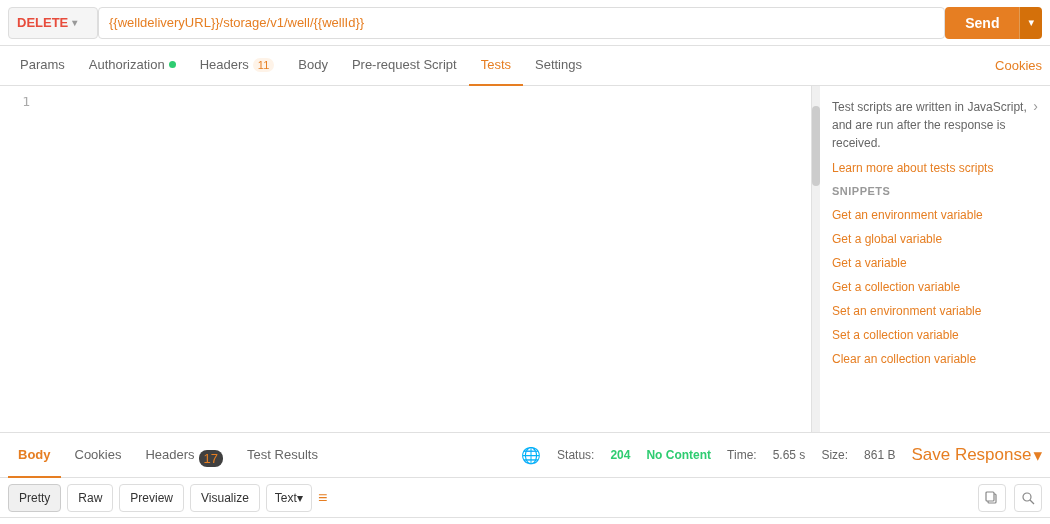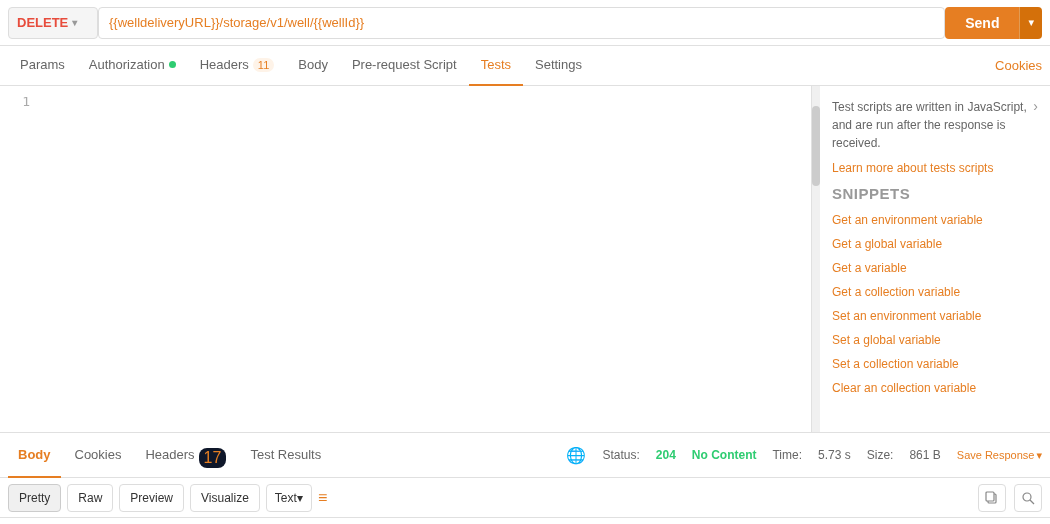--- a/index.html
+++ b/index.html
@@ -28,35 +28,35 @@
 
     
     .editor-area { flex: 1; border-right: 1px solid #e0e0e0; position: relative; background: #fff; }
     .line-numbers { position: absolute; left: 0; top: 0; width: 40px; padding: 8px 0; text-align: right; padding-right: 10px; color: #aaa; font-family: monospace; font-size: 13px; background: #fff; }
     .editor-content { margin-left: 40px; padding: 8px; font-family: monospace; font-size: 13px; color: #333; min-height: 100%; }
 
     
     .sidebar { width: 230px; padding: 12px; background: #fff; overflow-y: auto; }
     .sidebar-desc { font-size: 12px; color: #666; line-height: 1.5; margin-bottom: 8px; }
     .learn-more { color: #e67e22; font-size: 12px; text-decoration: none; cursor: pointer; }
-    .snippets-label { font-size: 15px; font-weight: 600; color: #999; letter-spacing: 0.5px; margin: 10px 0 6px; }
+    .snippets-label { font-size: 11px; font-weight: 600; color: #999; letter-spacing: 0.5px; margin: 10px 0 6px; }
     .snippet-item { color: #e67e22; font-size: 12px; padding: 5px 0; cursor: pointer; display: block; }
     .scrollbar-track { width: 8px; background: #f0f0f0; position: relative; }
     .scrollbar-thumb { width: 8px; height: 80px; background: #ccc; border-radius: 4px; position: absolute; top: 20px; }
     .chevron-right { font-size: 14px; color: #999; margin-left: auto; }
 
     
     .response-tabs { display: flex; align-items: center; height: 46px; padding: 0 8px; border-top: 1px solid #e0e0e0; border-bottom: 1px solid #e0e0e0; background: #fff; gap: 4px; }
     .rtab { padding: 0 10px; height: 46px; display: flex; align-items: center; gap: 4px; cursor: pointer; font-size: 13px; color: #666; border-bottom: 2px solid transparent; }
     .rtab.active { color: #e67e22; border-bottom: 2px solid #e67e22; font-weight: 600; }
-    .rtab .badge { color: #e67e22; background: #0f172a; border-radius: 8px; padding: 1px 5px; font-size: 16px; margin-top: 8px; }
+    .rtab .badge { color: #e67e22; background: #404040; border-radius: 8px; padding: 1px 5px; font-size: 13px; margin-top: 8px; }
     .status-info { margin-left: auto; display: flex; align-items: center; gap: 16px; font-size: 12px; color: #666; }
     .status-code { color: #2ecc71; font-weight: 600; }
     .status-text { color: #2ecc71; font-weight: 700; }
-    .save-response { color: #e67e22; font-size: 11px; cursor: pointer; display: flex; align-items: center; gap: 2px; }
+    .save-response { color: #e67e22; font-size: 17px; cursor: pointer; display: flex; align-items: center; gap: 2px; }
     .globe-icon { font-size: 16px; color: #aaa; }
     .response-toolbar { display: flex; align-items: center; height: 40px; padding: 0 8px; gap: 6px; border-bottom: 1px solid #e0e0e0; }
     .format-btn { height: 28px; border: 1px solid #ddd; border-radius: 4px; padding: 0 10px; font-size: 12px; cursor: pointer; background: #fff; color: #333; }
     .format-btn.active { background: #f0f0f0; border-color: #ccc; }
     .text-selector { display: flex; align-items: center; height: 28px; border: 1px solid #ddd; border-radius: 4px; padding: 0 8px; font-size: 12px; background: #fff; gap: 0; cursor: pointer; }
     .wrap-icon { color: #e67e22; font-size: 16px; cursor: pointer; }
     .response-actions { margin-left: auto; display: flex; gap: 8px; }
     .action-icon { width: 28px; height: 28px; display: flex; align-items: center; justify-content: center; border: 1px solid #ddd; border-radius: 4px; cursor: pointer; color: #888; font-size: 14px; }
     .response-body-content { padding: 8px 8px 8px 48px; font-family: monospace; font-size: 13px; position: relative; }
   </style>
@@ -120,21 +120,20 @@
       <p class="sidebar-desc">Test scripts are written in JavaScript, and are run after the response is received.</p>
       <span class="chevron-right">›</span>
     </div>
     <a class="learn-more">Learn more about tests scripts</a>
     <div class="snippets-label">SNIPPETS</div>
     <a class="snippet-item">Get an environment variable</a>
     <a class="snippet-item">Get a global variable</a>
     <a class="snippet-item">Get a variable</a>
     <a class="snippet-item">Get a collection variable</a>
     <a class="snippet-item">Set an environment variable</a>
-    <a class="snippet-item">Set a global variable</a>
     <a class="snippet-item">Set a collection variable</a>
     <a class="snippet-item">Clear an collection variable</a>
   </div>
 </div>
 
 <div class="response-tabs">
   <div class="rtab active">
     <span>Body</span>
   </div>
   <div class="rtab">
@@ -146,21 +145,21 @@
   </div>
   <div class="rtab">
     <span>Test Results</span>
   </div>
   <div class="status-info">
     <span class="globe-icon">🌐</span>
     <span>Status:</span>
     <span class="status-code">204</span>
     <span class="status-text">No Content</span>
     <span>Time:</span>
-    <span>5.73 s</span>
+    <span>5.65 s</span>
     <span>Size:</span>
     <span>861 B</span>
     <span class="save-response">
       <span>Save Response</span>
       <span>▾</span>
     </span>
   </div>
 </div>
 
 <div class="response-toolbar">

